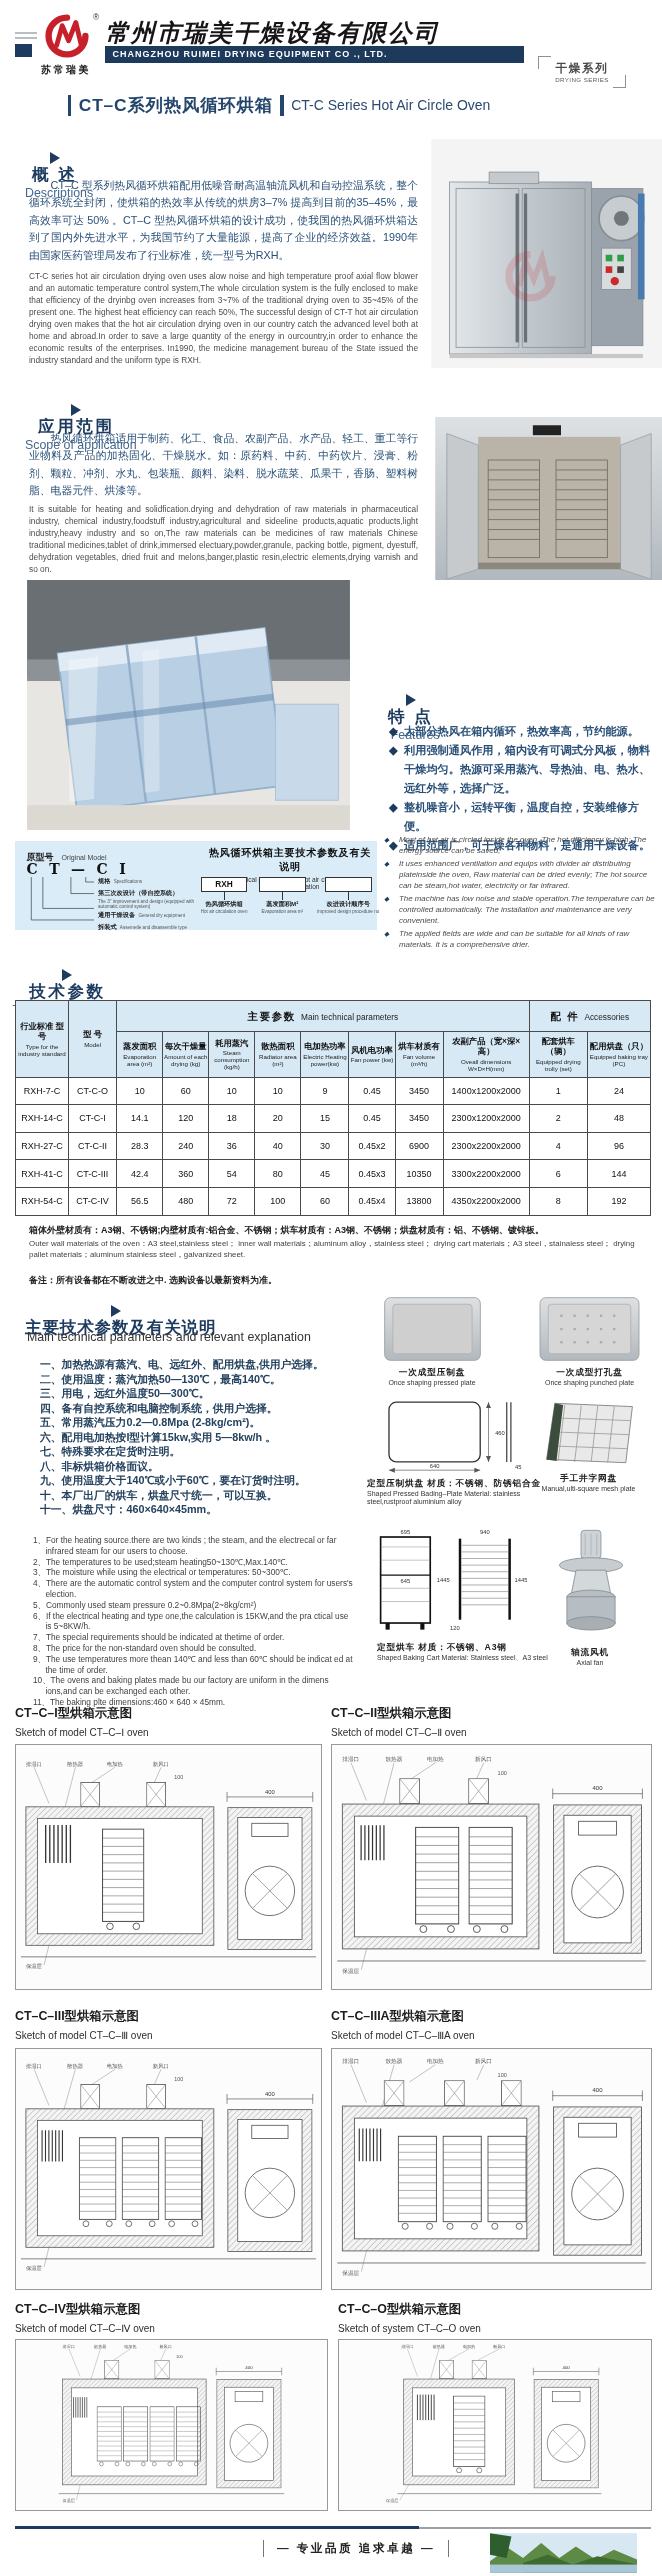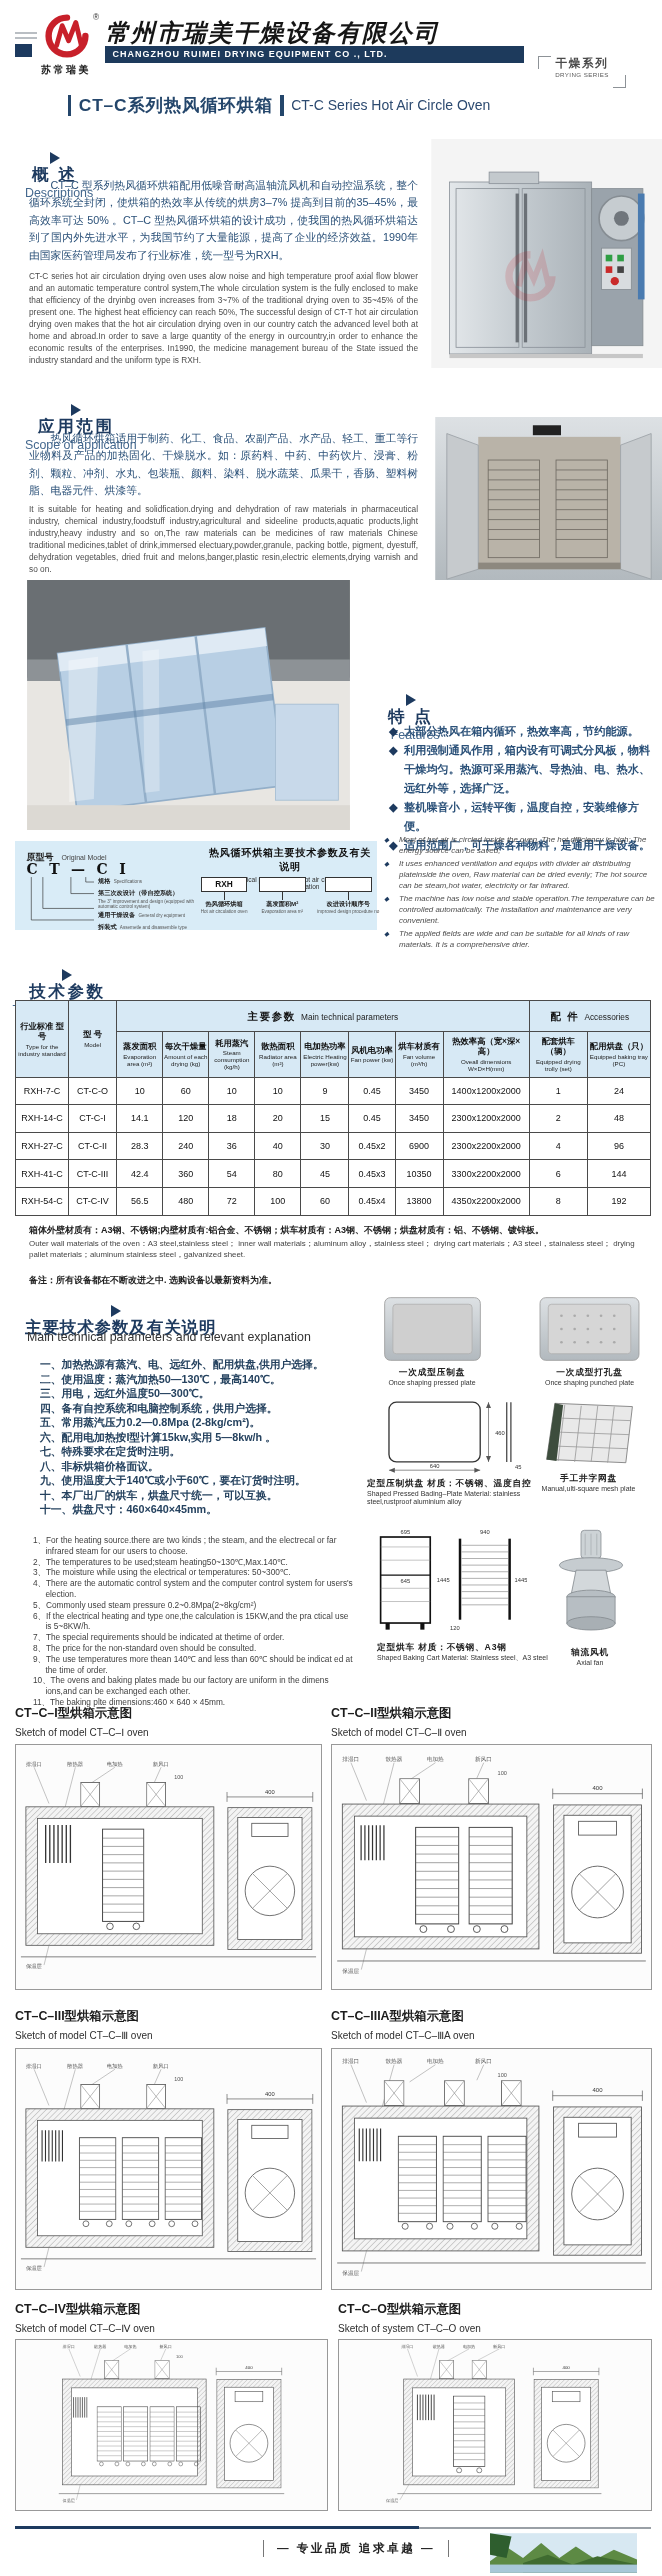--- a/index.html
+++ b/index.html
@@ -8,21 +8,21 @@
   .abs{position:absolute;}
   
   .hline{background:#b9bec3;}
   .navysq{background:#1d3a5f;}
   .company-cn{font-family:"DejaVu Serif",serif;font-weight:bold;font-style:italic;
               font-size:24px;color:#151515;letter-spacing:1.7px;white-space:nowrap;}
   .navbar{background:#1d3a5c;color:#fff;font-size:9px;letter-spacing:1px;
           line-height:16.6px;padding-left:7.5px;font-weight:bold;white-space:nowrap;overflow:hidden;}
   .logo-sub{font-size:10px;font-weight:bold;color:#1a1a1a;letter-spacing:2.5px;white-space:nowrap;}
   .reg{font-size:8.3px;color:#333;}
-  .series-box{display:flex;flex-direction:column;justify-content:flex-start;align-items:center;}
+  .series-box{display:flex;flex-direction:column;justify-content:center;align-items:center;}
   .series-cn{font-size:11.6px;font-weight:bold;color:#4a4a4a;letter-spacing:1.7px;}
   .series-en{font-size:6.2px;color:#5a5a5a;letter-spacing:0.4px;}
   .corner-tl{border-top:1.7px solid #8d9297;border-left:1.7px solid #8d9297;}
   .corner-br{border-bottom:1.7px solid #8d9297;border-right:1.7px solid #8d9297;}
   
   .titlebar{display:flex;align-items:center;padding-left:39px;}
   .vbar{width:3.3px;height:21px;background:#24466b;margin-right:7.5px;}
   .title-cn{font-size:17.4px;font-weight:bold;color:#24466b;letter-spacing:0.8px;margin-right:7.5px;}
   .title-en{font-size:14px;color:#2c4a70;}
   
@@ -409,21 +409,21 @@
         </th>
           <th>
           <span class="tc">风机电功率</span>
           <span class="te">Fan power (kw)</span>
         </th>
           <th>
           <span class="tc">烘车材质有</span>
           <span class="te">Fan volume (m³/h)</span>
         </th>
           <th>
-          <span class="tc">热效率高（宽×深×高）</span>
+          <span class="tc">农副产品（宽×深×高）</span>
           <span class="te">Oveall dimensions W×D×H(mm)</span>
         </th>
           <th>
           <span class="tc">配套烘车（辆）</span>
           <span class="te">Equipped drying trolly (set)</span>
         </th>
           <th>
           <span class="tc">配用烘盘（只）</span>
           <span class="te">Equipped baking tray (PC)</span>
         </th>
@@ -581,21 +581,21 @@
     <text class="t7" x="61" y="85" text-anchor="middle">640</text>
     <line x1="126" y1="6" x2="126" y2="78" class="dim"></line>
     <polygon points="126,6 123,13 129,13" fill="#555"></polygon>
       <polygon points="126,78 123,71 129,71" fill="#555"></polygon>
     <text class="t7" x="134" y="45">460</text>
     <line x1="148" y1="6" x2="148" y2="78" stroke="#333" stroke-width="1.4"></line>
     <line x1="153" y1="6" x2="153" y2="78" stroke="#333" stroke-width="1.4"></line>
     <text class="t7" x="158" y="86">45</text>
   </svg>
   <div class="abs acc-left" style="left:367px;top:1478px;width:174px">
-    <div class="acc-cn" style="text-align:left">定型压制烘盘  材质：不锈钢、温度自控</div>
+    <div class="acc-cn" style="text-align:left">定型压制烘盘  材质：不锈钢、防锈铝合金</div>
     <div class="acc-en" style="text-align:left">Shaped Pressed Bading–Plate  Material: stainless steel,rustproof aluminium alloy</div>
   </div>
 
   <svg class="abs" style="left:543px;top:1400px" width="93" height="66" viewBox="0 0 112 80">
     <polygon points="14,4 108,8 100,76 4,72" fill="#e9e9e9" stroke="#777"></polygon>
     <polygon points="14,4 24,6 16,74 4,72" fill="#3d4d3d"></polygon>
     <g stroke="#9a9a9a">
       <line x1="26" y1="6" x2="18" y2="74"></line>
         <line x1="46" y1="7" x2="38" y2="75"></line>
       <line x1="66" y1="7" x2="58" y2="75"></line>

